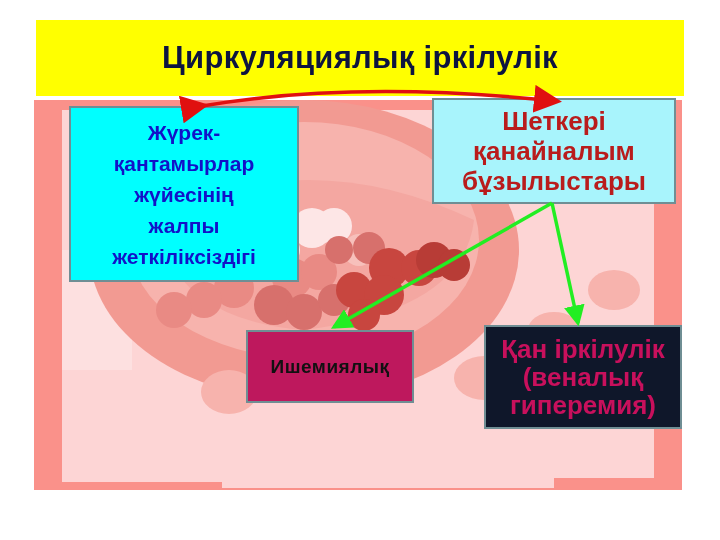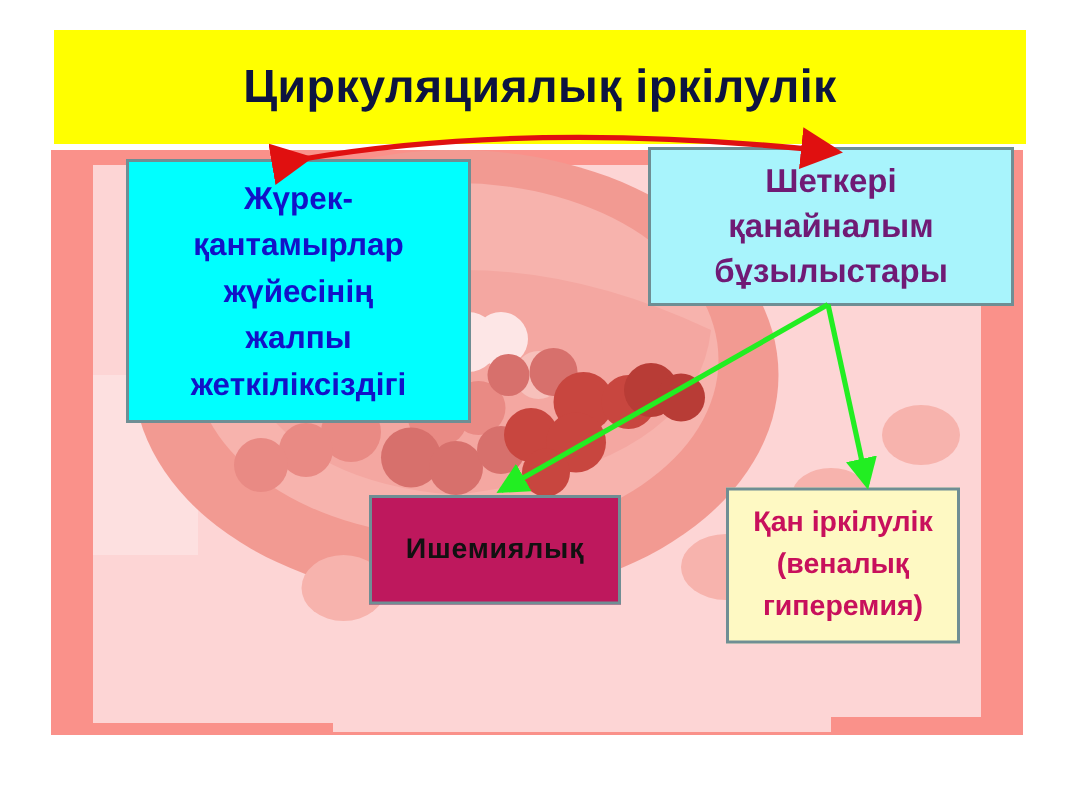--- a/index.html
+++ b/index.html
@@ -21,34 +21,34 @@
     overflow: hidden;
   }
   .bg-illustration svg { position: absolute; left: 0; top: 0; }
   .box {
     position: absolute; box-sizing: border-box;
     border: 2px solid #6f8e94;
     display: flex; align-items: center; justify-content: center; text-align: center;
     font-weight: bold; white-space: pre-line;
   }
   .box-cardio {
-    left: 84px; top: 106px; width: 230px; height: 176px;
+    left: 69px; top: 106px; width: 230px; height: 176px;
     background: #00ffff; color: #1212c8; font-size: 21px; line-height: 31px;
   }
   .box-peripheral {
     left: 432px; top: 98px; width: 244px; height: 106px;
-    background: #a8f4fc; color: #701a75; font-size: 22px; line-height: 30px;
+    background: #a8f4fc; color: #b91c1c; font-size: 26px; line-height: 30px;
   }
   .box-ischemia {
     left: 246px; top: 330px; width: 168px; height: 73px;
     background: #be185d; color: #111111; font-size: 19px; letter-spacing: 0.5px;
   }
   .box-venous {
-    left: 484px; top: 325px; width: 156px; height: 104px;
-    background: #fef9c3; color: #c8105c; font-size: 19px; line-height: 28px;
+    left: 484px; top: 325px; width: 198px; height: 104px;
+    background: #0f172a; color: #c8105c; font-size: 26px; line-height: 28px;
   }
   .arrows { position: absolute; left: 0; top: 0; pointer-events: none; }
 </style>
 </head>
 <body>
 
 <div class="title-band">
   <h1>Циркуляциялық іркілулік</h1>
 </div>
 

